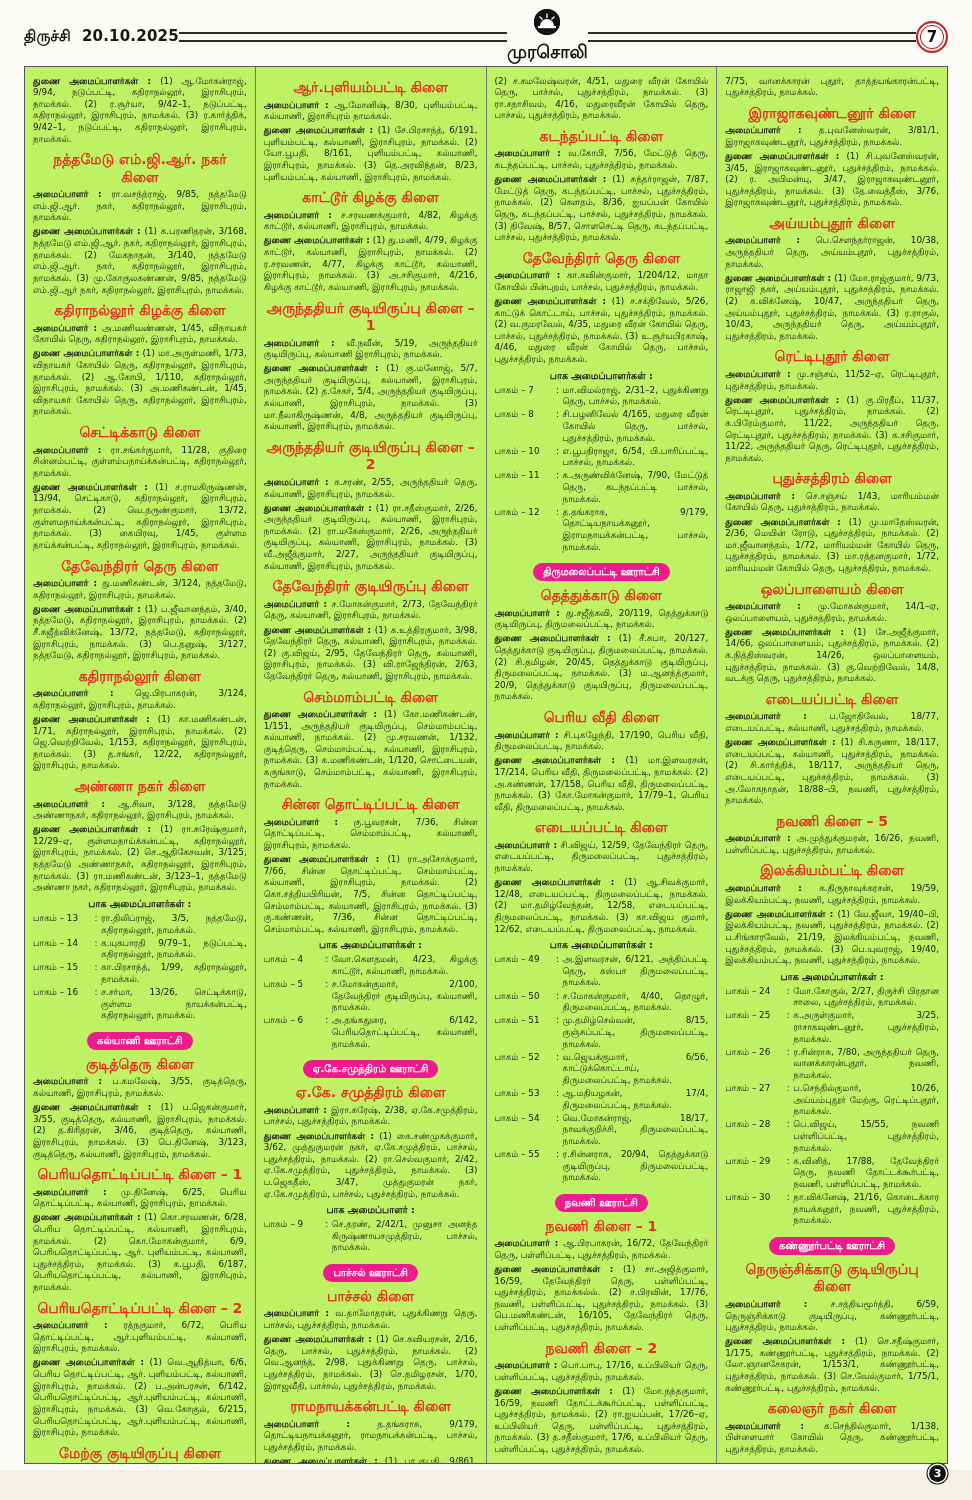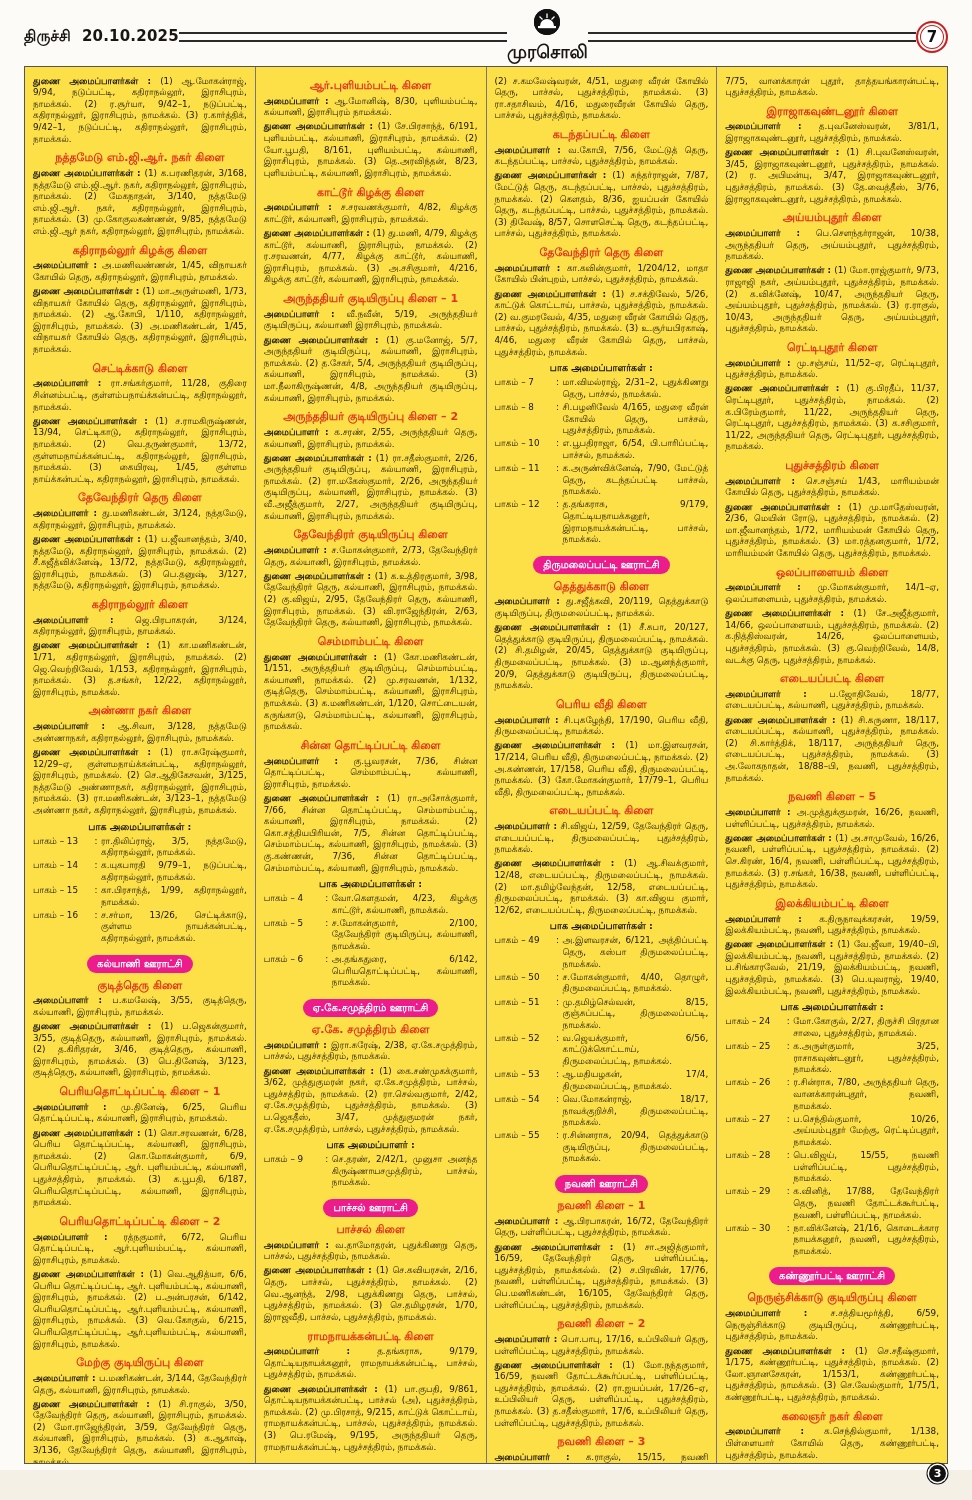--- a/index.html
+++ b/index.html
@@ -20,31 +20,31 @@
   .sun-circle svg{position:absolute;inset:0;}
   .masthead-title{font-weight:bold;font-size:18px;white-space:nowrap;}
   .page-circle{
     width:28px;height:28px;border-radius:50%;border:2px solid #c81f1f;
     box-shadow:inset 0 0 0 2px #fff, inset 0 0 0 3px #c81f1f;
     display:flex;align-items:center;justify-content:center;
     font-weight:bold;font-size:15px;color:#111;background:#fff;flex:0 0 auto;
   }
   
   .content-box{
-    margin:4px 24px 0 24px;border:1px solid #555;background:#fde047;
+    margin:4px 24px 0 24px;border:1px solid #555;background:#bef264;
     height:1396px;display:flex;overflow:hidden;
   }
   .col{
     flex:1 1 0;padding:6px 8px 4px 8px;overflow:hidden;
     border-right:1px solid #777;
   }
   .col:last-child{border-right:none;}
   .bh{ 
     color:#e2331d;font-weight:bold;text-align:center;
-    font-size:11px;line-height:1.25;margin:6px 0 3px 0;
+    font-size:14px;line-height:1.25;margin:6px 0 3px 0;
   }
   .sh{ 
     font-weight:bold;text-align:center;font-size:9.5px;margin:4px 0 2px 0;
   }
   .bp{ 
     font-size:8.8px;line-height:1.32;text-align:justify;margin:2.5px 0;
   }
   .bp b{font-weight:bold;}
   .prow{display:flex;font-size:8.8px;line-height:1.32;margin:1.5px 0;}
   .plabel{font-weight:normal;flex:0 0 58px;white-space:nowrap;}
@@ -89,20 +89,21 @@
     <span class="masthead-title">முரசொலி</span>
   </span>
   <span class="rule"></span>
   <span class="page-circle">7</span>
 </div>
 
 <div class="content-box">
     <div class="col">
       <p class="bp"><b>துணை அமைப்பாளர்கள் : </b>(1) ஆ.மோகன்ராஜ், 9/94, நடுப்பட்டி, கதிராநல்லூர், இராசிபுரம், நாமக்கல். (2) ர.சூர்யா, 9/42–1, நடுப்பட்டி, கதிராநல்லூர், இராசிபுரம், நாமக்கல். (3) ர.கார்த்திக், 9/42–1, நடுப்பட்டி, கதிராநல்லூர், இராசிபுரம், நாமக்கல்.</p>
       <div class="bh">நத்தமேடு எம்.ஜி.ஆர். நகர் கிளை</div>
+      <p class="bp"><b>அமைப்பாளர் : </b>ரா.வசந்த்ராஜ், 9/85, நத்தமேடு எம்.ஜி.ஆர். நகர், கதிராநல்லூர், இராசிபுரம், நாமக்கல்.</p>
       <p class="bp"><b>துணை அமைப்பாளர்கள் : </b>(1) க.பரணிதரன், 3/168, நத்தமேடு எம்.ஜி.ஆர். நகர், கதிராநல்லூர், இராசிபுரம், நாமக்கல். (2) மேகநாதன், 3/140, நத்தமேடு எம்.ஜி.ஆர். நகர், கதிராநல்லூர், இராசிபுரம், நாமக்கல். (3) மு.கோகுலகண்ணன், 9/85, நத்தமேடு எம்.ஜி.ஆர் நகர், கதிராநல்லூர், இராசிபுரம், நாமக்கல்.</p>
       <div class="bh">கதிராநல்லூர் கிழக்கு கிளை</div>
       <p class="bp"><b>அமைப்பாளர் : </b>அ.மணிவண்ணன், 1/45, விநாயகர் கோயில் தெரு, கதிராநல்லூர், இராசிபுரம், நாமக்கல்.</p>
       <p class="bp"><b>துணை அமைப்பாளர்கள் : </b>(1) மா.அருள்மணி, 1/73, விநாயகர் கோயில் தெரு, கதிராநல்லூர், இராசிபுரம், நாமக்கல். (2) ஆ.கோபி, 1/110, கதிராநல்லூர், இராசிபுரம், நாமக்கல். (3) அ.மணிகண்டன், 1/45, விநாயகர் கோயில் தெரு, கதிராநல்லூர், இராசிபுரம், நாமக்கல்.</p>
       <div class="bh">செட்டிக்காடு கிளை</div>
       <p class="bp"><b>அமைப்பாளர் : </b>ரா.சங்கர்குமார், 11/28, குதிரை சின்னம்பட்டி, குள்ளம்பநாய்க்கன்பட்டி, கதிராநல்லூர், நாமக்கல்.</p>
       <p class="bp"><b>துணை அமைப்பாளர்கள் : </b>(1) ச.ராமகிருஷ்ணன், 13/94, செட்டிகாடு, கதிராநல்லூர், இராசிபுரம், நாமக்கல். (2) வெ.தருண்குமார், 13/72, குள்ளமநாய்க்கன்பட்டி, கதிராநல்லூர், இராசிபுரம், நாமக்கல். (3) கையிரவு, 1/45, குள்ளம நாய்க்கன்பட்டி, கதிராநல்லூர், இராசிபுரம், நாமக்கல்.</p>
       <div class="bh">தேவேந்திரர் தெரு கிளை</div>
       <p class="bp"><b>அமைப்பாளர் : </b>து.மணிகண்டன், 3/124, நத்தமேடு, கதிராநல்லூர், இராசிபுரம், நாமக்கல்.</p>
       <p class="bp"><b>துணை அமைப்பாளர்கள் : </b>(1) ப.ஜீவானந்தம், 3/40, நத்தமேடு, கதிராநல்லூர், இராசிபுரம், நாமக்கல். (2) சீ.கஜீத்விக்னேஷ், 13/72, நத்தமேடு, கதிராநல்லூர், இராசிபுரம், நாமக்கல். (3) பெ.தனுஷ், 3/127, நத்தமேடு, கதிராநல்லூர், இராசிபுரம், நாமக்கல்.</p>
@@ -307,21 +308,20 @@
       <p class="bp"><b>அமைப்பாளர் : </b>செ.சஞ்சய் 1/43, மாரியம்மன் கோயில் தெரு, புதுச்சத்திரம், நாமக்கல்.</p>
       <p class="bp"><b>துணை அமைப்பாளர்கள் : </b>(1) மு.மாதேஸ்வரன், 2/36, மெயின் ரோடு, புதுச்சத்திரம், நாமக்கல். (2) மா.ஜீவானந்தம், 1/72, மாரியம்மன் கோயில் தெரு, புதுச்சத்திரம், நாமக்கல். (3) மா.ரத்தனகுமார், 1/72, மாரியம்மன் கோயில் தெரு, புதுச்சத்திரம், நாமக்கல்.</p>
       <div class="bh">ஒலப்பாளையம் கிளை</div>
       <p class="bp"><b>அமைப்பாளர் : </b>மு.மோகன்குமார், 14/1–ஏ, ஒலப்பாளையம், புதுச்சத்திரம், நாமக்கல்.</p>
       <p class="bp"><b>துணை அமைப்பாளர்கள் : </b>(1) சே.அஜீத்குமார், 14/66, ஒலப்பாளையம், புதுச்சத்திரம், நாமக்கல். (2) க.நித்திஸ்வரன், 14/26, ஒலப்பாளையம், புதுச்சத்திரம், நாமக்கல். (3) கு.வெற்றிவேல், 14/8, வடக்கு தெரு, புதுச்சத்திரம், நாமக்கல்.</p>
       <div class="bh">எடையப்பட்டி கிளை</div>
       <p class="bp"><b>அமைப்பாளர் : </b>ப.ஜோதிவேல், 18/77, எடையப்பட்டி, கல்யாணி, புதுச்சத்திரம், நாமக்கல்.</p>
       <p class="bp"><b>துணை அமைப்பாளர்கள் : </b>(1) சி.கருணா, 18/117, எடையப்பட்டி, கல்யாணி, புதுச்சத்திரம், நாமக்கல். (2) சி.கார்த்திக், 18/117, அருந்ததியர் தெரு, எடையப்பட்டி, புதுச்சத்திரம், நாமக்கல். (3) அ.லோகநாதன், 18/88–பி, நவணி, புதுச்சத்திரம், நாமக்கல்.</p>
       <div class="bh">நவணி கிளை – 5</div>
       <p class="bp"><b>அமைப்பாளர் : </b>அ.முத்துக்குமரன், 16/26, நவணி, பள்ளிப்பட்டி, புதுச்சத்திரம், நாமக்கல்.</p>
-      <p class="bp"><b>துணை அமைப்பாளர்கள் : </b>(1) அ.சாமுவேல், 16/26, நவணி, பள்ளிப்பட்டி, புதுச்சத்திரம், நாமக்கல். (2) செ.கிரண், 16/4, நவணி, பள்ளிப்பட்டி, புதுச்சத்திரம், நாமக்கல். (3) ர.சங்கர், 16/38, நவணி, பள்ளிப்பட்டி, புதுச்சத்திரம், நாமக்கல்.</p>
       <div class="bh">இலக்கியம்பட்டி கிளை</div>
       <p class="bp"><b>அமைப்பாளர் : </b>க.திருநாவுக்கரசன், 19/59, இலக்கியம்பட்டி, நவணி, புதுச்சத்திரம், நாமக்கல்.</p>
       <p class="bp"><b>துணை அமைப்பாளர்கள் : </b>(1) வே.ஜீவா, 19/40–பி, இலக்கியம்பட்டி, நவணி, புதுச்சத்திரம், நாமக்கல். (2) ப.சிங்காரவேல், 21/19, இலக்கியம்பட்டி, நவணி, புதுச்சத்திரம், நாமக்கல். (3) பெ.யுவராஜ், 19/40, இலக்கியம்பட்டி, நவணி, புதுச்சத்திரம், நாமக்கல்.</p>
       <div class="sh">பாக அமைப்பாளர்கள் :</div>
       <div class="prow">
         <span class="plabel">பாகம் – 24</span>
         <span class="psep">:</span>
         <span class="ptext">மோ.கோகுல், 2/27, திருச்சி பிரதான சாலை, புதுச்சத்திரம், நாமக்கல்.</span>
       </div>
       <div class="prow">

